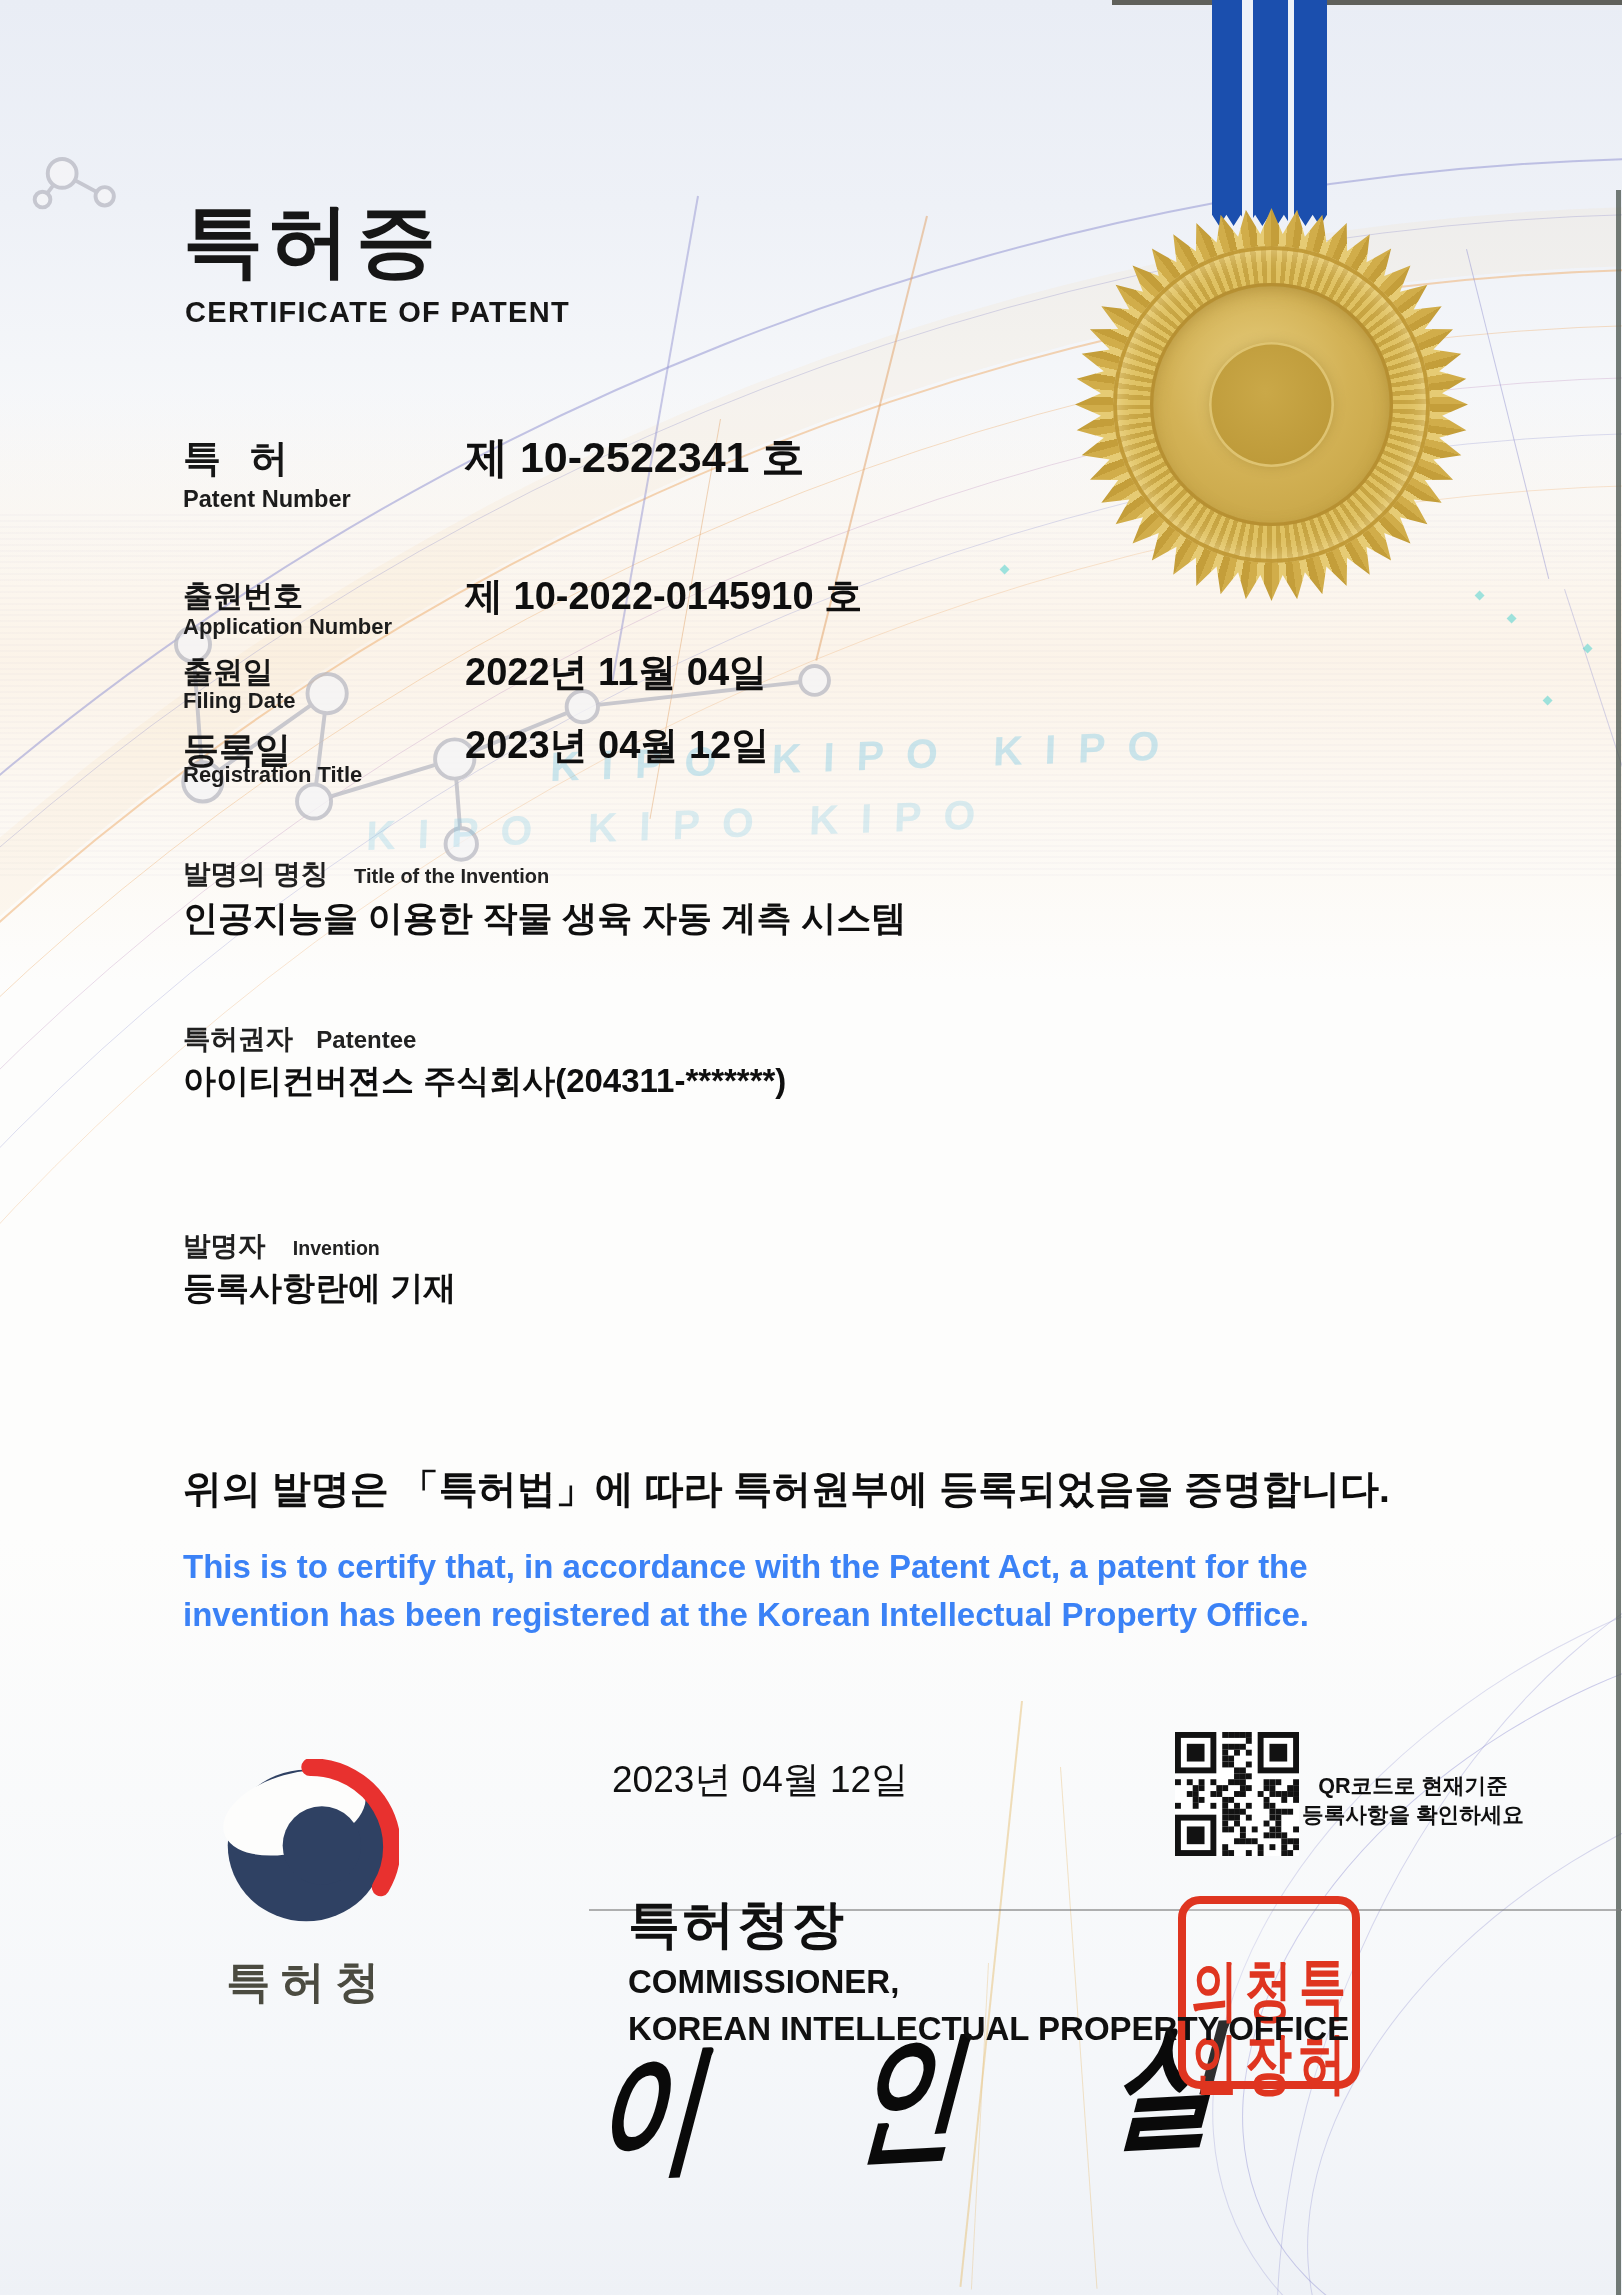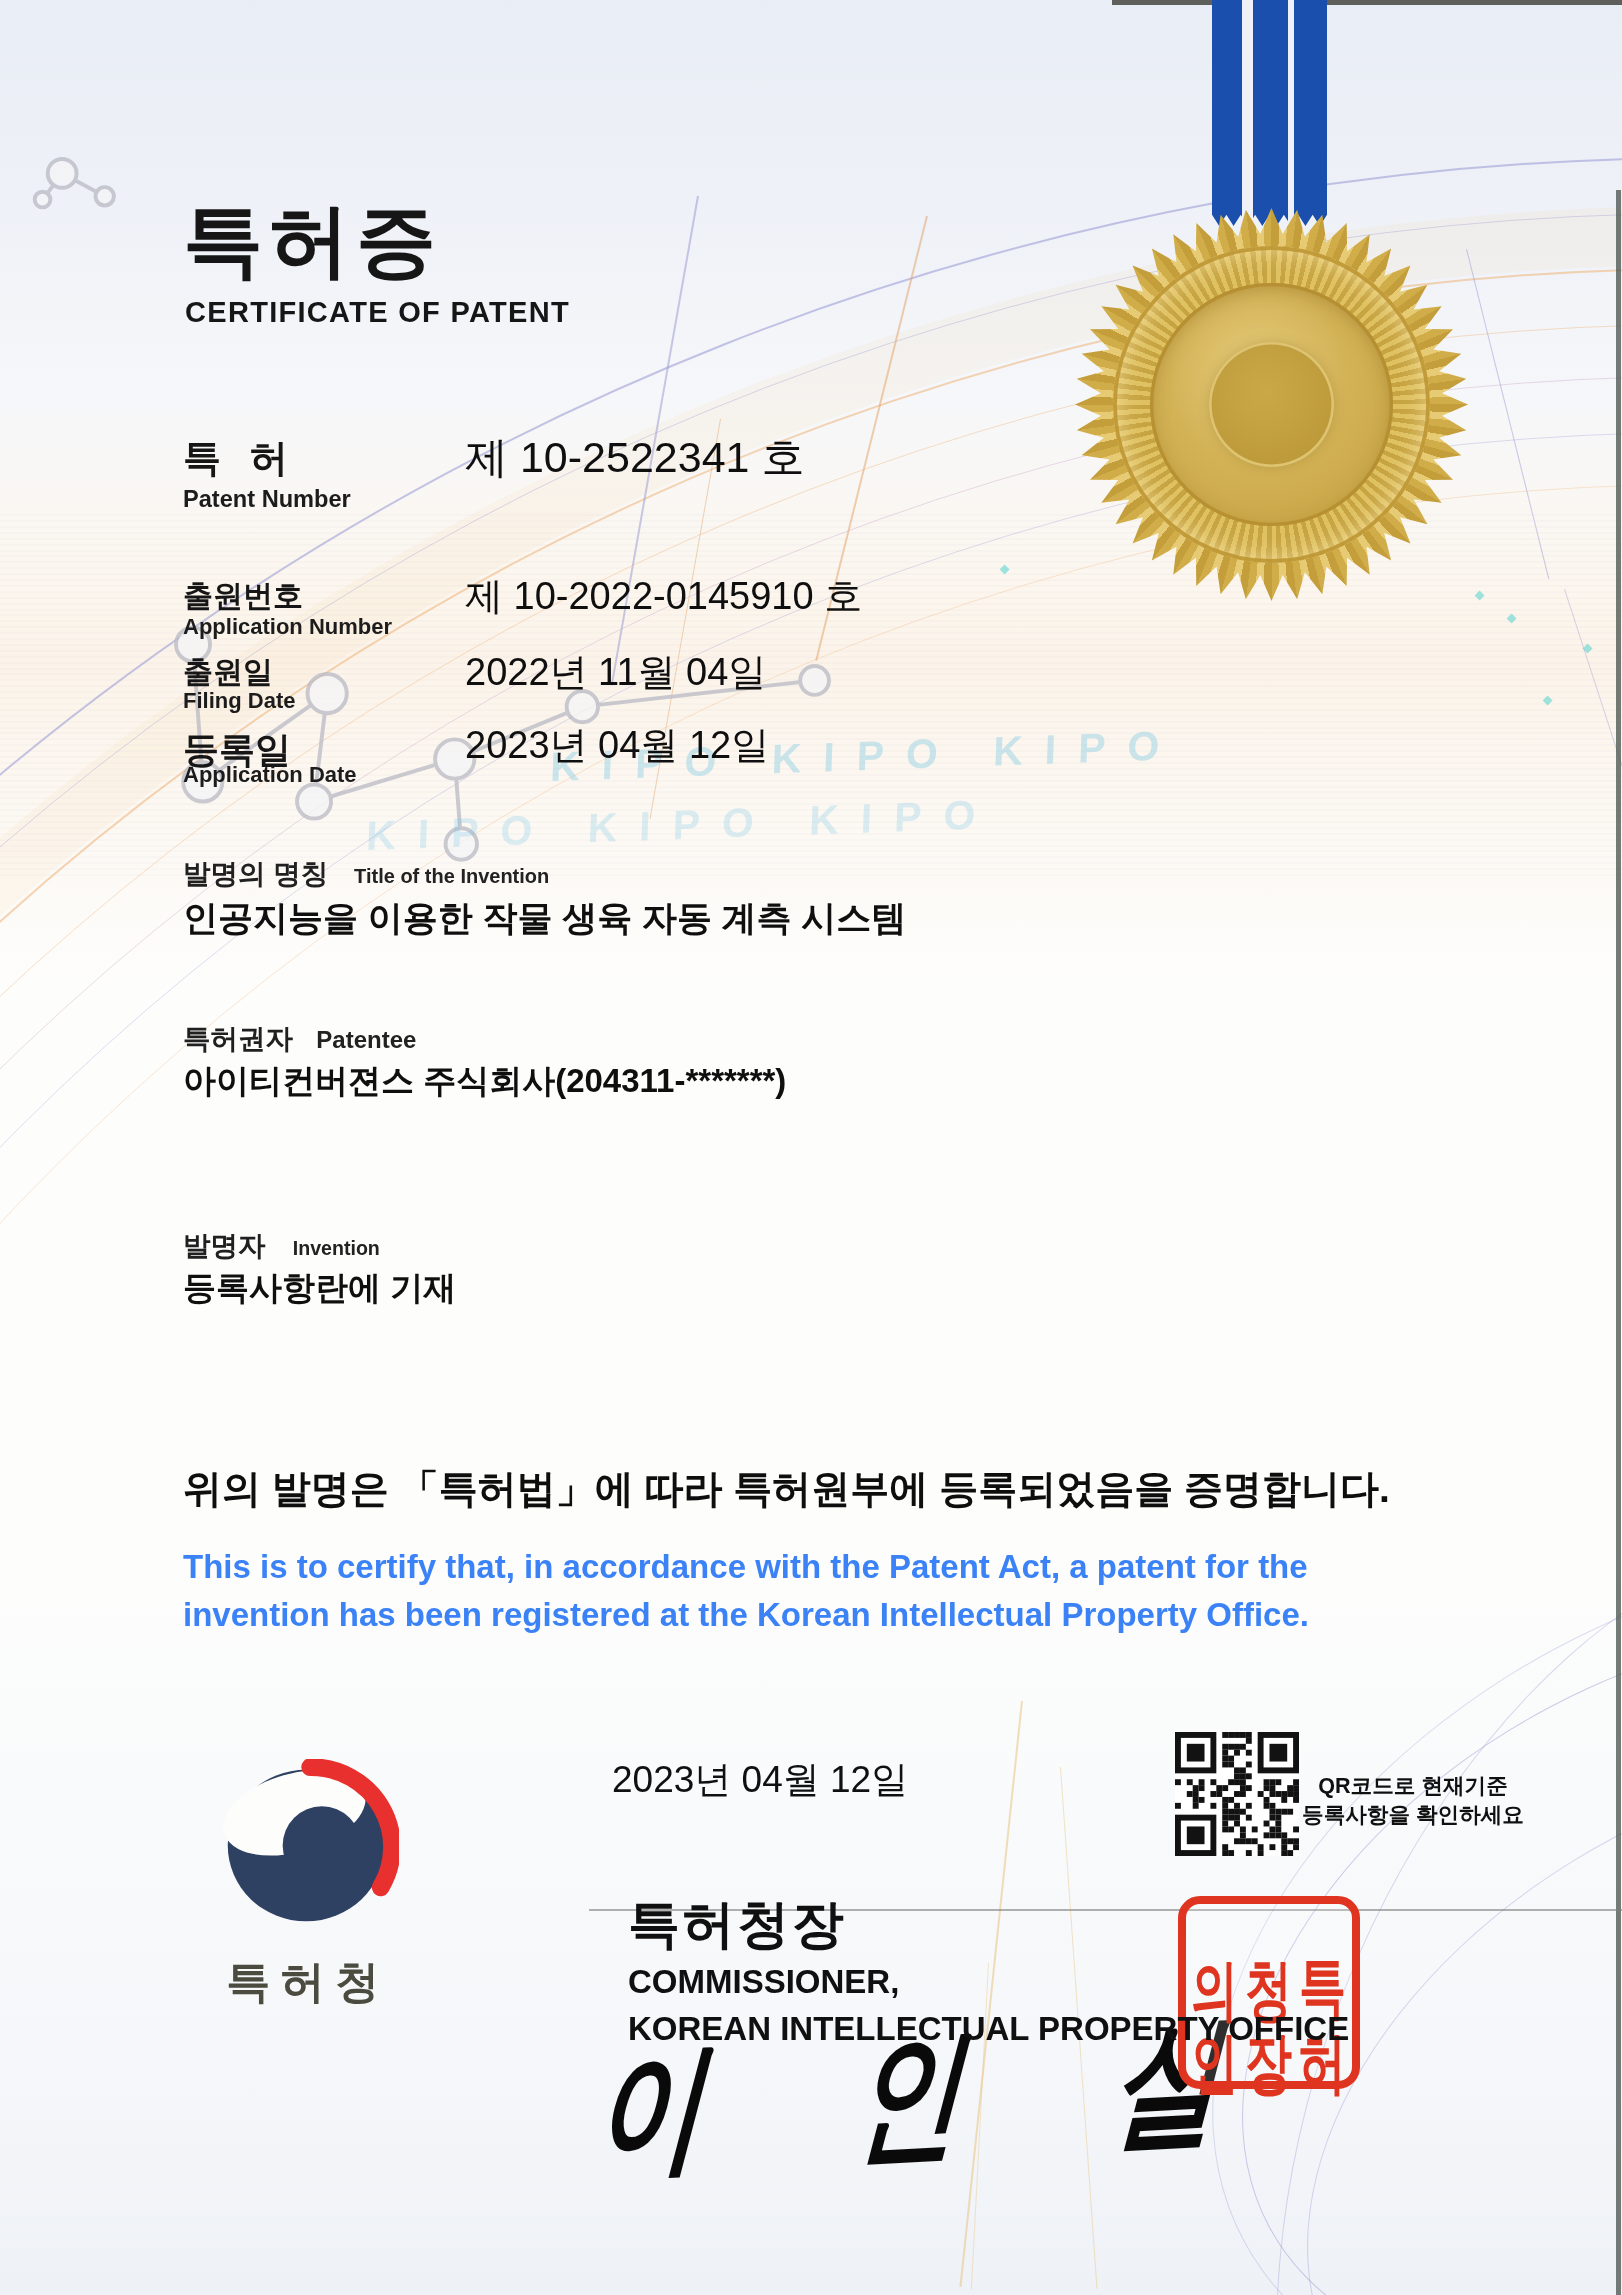--- a/index.html
+++ b/index.html
@@ -43,21 +43,21 @@
     box-shadow:inset 0 0 0 3.3px rgba(180,140,45,.8),inset 0 5.2px 18.3px rgba(120,90,20,.35);}
   .seal-core{position:absolute;inset:134px;border-radius:50%;
     background:radial-gradient(circle at 45% 40%,#caa848 0%,#b99534 100%);
     box-shadow:inset 0 0 0 2.6px rgba(225,200,120,.9),0 0 11.8px rgba(120,90,20,.25);}
   
   .title-ko{position:absolute;left:183px;top:188px;font-size:80px;font-weight:bold;letter-spacing:6.5px;color:#161616;z-index:5;}
   .title-en{position:absolute;left:185px;top:296px;font-size:29px;font-weight:bold;letter-spacing:1.3px;color:#161616;z-index:5;}
   
   .lab-ko{position:absolute;left:183px;font-weight:bold;color:#161616;z-index:5;}
   .lab-en{position:absolute;left:183px;font-weight:bold;color:#1c1c1c;z-index:5;}
-  .val{position:absolute;left:465px;font-weight:normal;color:#0f0f0f;z-index:5;white-space:nowrap;}
+  .val{position:absolute;left:465px;font-weight:bold;color:#0f0f0f;z-index:5;white-space:nowrap;}
   .sec-label{position:absolute;left:183px;z-index:5;font-weight:bold;color:#202020;}
   .sec-label .en{font-weight:bold;color:#222;}
   .sec-val{position:absolute;left:183px;font-weight:bold;color:#0f0f0f;z-index:5;white-space:nowrap;}
   
   .stmt-ko{position:absolute;left:183px;top:1462px;font-size:39px;font-weight:bold;color:#0e0e0e;z-index:5;white-space:nowrap;}
   .stmt-en{position:absolute;left:183px;top:1543px;font-size:33px;font-weight:bold;color:#3b82f6;line-height:48px;z-index:5;}
   
   .issue-date{position:absolute;left:612px;top:1755px;font-size:37px;font-weight:500;color:#101010;z-index:5;}
   .qr{position:absolute;left:1175px;top:1732px;width:124px;height:124px;z-index:5;background:#fff;}
   .qr-caption{position:absolute;left:1292px;top:1771px;width:242px;text-align:center;
@@ -172,21 +172,21 @@
 
   <div class="lab-ko" style="top:576px;font-size:30px;">출원번호</div>
   <div class="lab-en" style="top:614px;font-size:22px;">Application Number</div>
   <div class="val" style="top:571px;font-size:38px;">제 10-2022-0145910 호</div>
 
   <div class="lab-ko" style="top:652px;font-size:30px;">출원일</div>
   <div class="lab-en" style="top:688px;font-size:22px;">Filing Date</div>
   <div class="val" style="top:647px;font-size:38px;">2022년 11월 04일</div>
 
   <div class="lab-ko" style="top:726px;font-size:36px;">등록일</div>
-  <div class="lab-en" style="top:762px;font-size:22px;">Application Date</div>
+  <div class="lab-en" style="top:762px;font-size:22px;">Registration Title</div>
   <div class="val" style="top:720px;font-size:38px;">2023년 04월 12일</div>
 
   <div class="sec-label" style="top:856px;font-size:27.5px;">
     <span>발명의 명칭</span>
     <span class="en" style="font-size:20px;margin-left:18.3px;">Title of the Invention</span>
   </div>
   <div class="sec-val" style="top:895px;font-size:35px;">인공지능을 이용한 작물 생육 자동 계측 시스템</div>
 
   <div class="sec-label" style="top:1021px;font-size:27.5px;">
     <span>특허권자</span>

